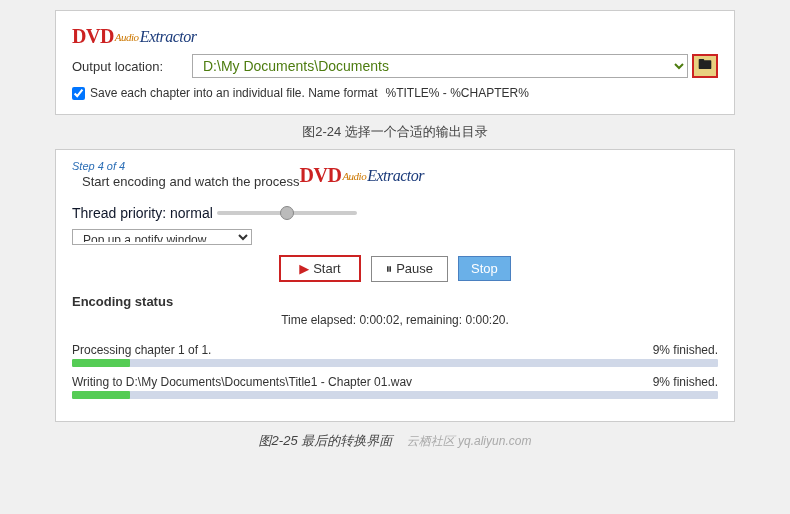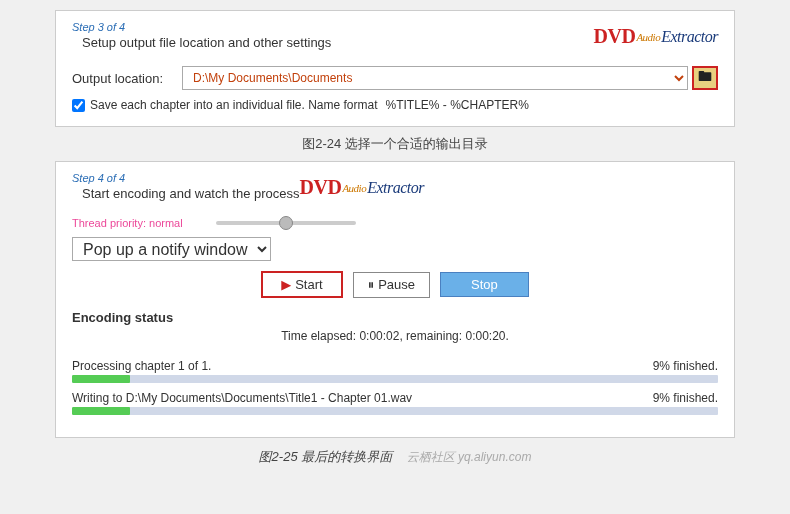--- a/index.html
+++ b/index.html
@@ -44,42 +44,43 @@
       font-size: 13px;
       color: #333;
       margin-bottom: 10px;
       text-align: center;
     }
 
     .field-row {
       display: flex;
       align-items: center;
       margin-bottom: 8px;
+      gap: 10px;
     }
 
     .field-label {
       min-width: 110px;
       font-size: 13px;
       color: #333;
     }
 
     .dropdown-wrapper {
       display: flex;
       align-items: center;
       flex: 1;
     }
 
     .dropdown-select {
       flex: 1;
       border: 1px solid #aaa;
       background: #fff;
       padding: 2px 6px;
-      font-size: 12px;
+      font-size: 14px;
       height: 24px;
-      color: #c2410c;
+      color: #4d7c0f;
     }
 
     .browse-btn {
       width: 26px;
       height: 24px;
       background: #e8d080;
       border: 2px solid #cc2222;
       margin-left: 4px;
       display: flex;
       align-items: center;
@@ -123,22 +124,22 @@
     }
 
     .row-setting {
       display: flex;
       align-items: center;
       margin-bottom: 8px;
     }
 
     .setting-label {
       min-width: 140px;
-      font-size: 11px;
-      color: #ec4899;
+      font-size: 14px;
+      color: #0f172a;
     }
 
     .slider-track {
       width: 140px;
       height: 4px;
       background: #ccc;
       border-radius: 2px;
       position: relative;
       margin-left: 4px;
     }
@@ -149,25 +150,25 @@
       background: #bbb;
       border: 1px solid #888;
       border-radius: 50%;
       position: absolute;
       top: -5px;
       left: 50%;
       transform: translateX(-50%);
     }
 
     .action-dropdown {
-      font-size: 16px;
+      font-size: 12px;
       border: 1px solid #aaa;
       background: #fff;
       padding: 2px 6px;
-      height: 24px;
+      height: 16px;
       min-width: 180px;
       color: #333;
     }
 
     .buttons-row {
       display: flex;
       align-items: center;
       justify-content: center;
       gap: 10px;
       margin: 10px 0 12px 0;
@@ -195,21 +196,21 @@
       display: flex;
       align-items: center;
       gap: 4px;
     }
 
     .btn-stop {
       background: #6ab0e8;
       border: 1px solid #4a80c0;
       color: #fff;
       font-size: 13px;
-      padding: 4px 30px;
+      padding: 4px 12px;
       cursor: pointer;
     }
 
     .encoding-status-label {
       font-size: 13px;
       color: #333;
       font-weight: bold;
       margin-bottom: 4px;
     }
 
@@ -254,24 +255,20 @@
       font-style: italic;
     }
   </style>
 </head>
 <body>
 
 <div class="page-wrapper">
 
   <div class="section-card">
     <div style="display:flex; justify-content:space-between; align-items:flex-start; margin-bottom:6px;">
-      <div>
-        <div class="step-label">Step 3 of 4</div>
-        <div class="section-title" style="text-align:left; margin-left:10px;">Setup output file location and other settings</div>
-      </div>
       <div style="font-family: Georgia, serif; font-size:14px; letter-spacing:-0.5px; display:flex; align-items:center; margin-top:4px;">
         <span style="color:#cc2222; font-size:20px; font-weight:bold;">DVD</span>
         <span style="color:#cc7700; font-size:11px; vertical-align:super; font-style:italic; margin-left:1px;">Audio</span>
         <span style="color:#1a3a7a; font-size:16px; font-style:italic; margin-left:1px;">Extractor</span>
       </div>
     </div>
 
     <div class="field-row">
       <span class="field-label">Output location:</span>
       <div class="dropdown-wrapper">

